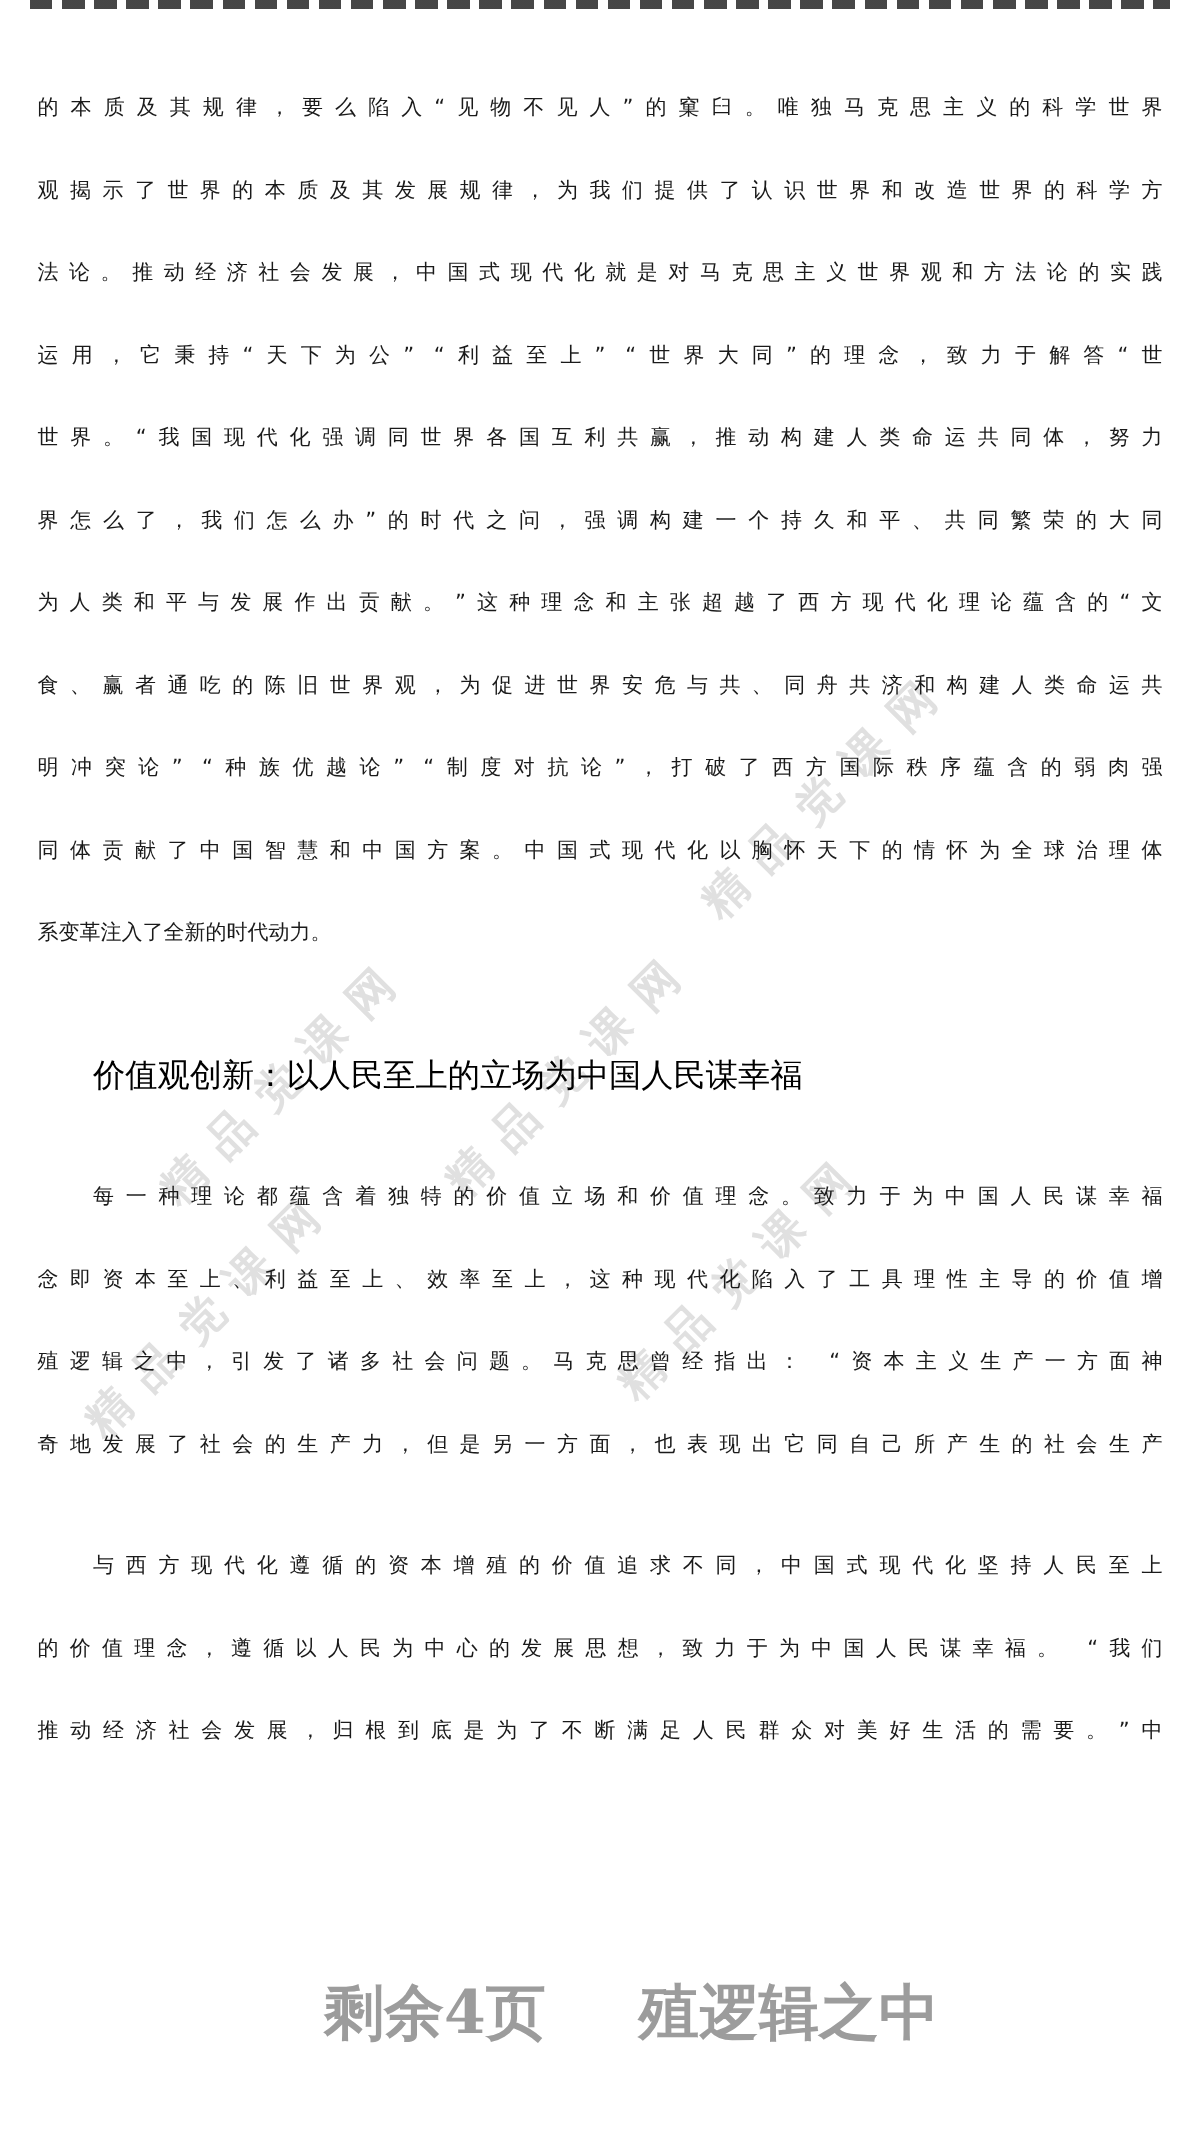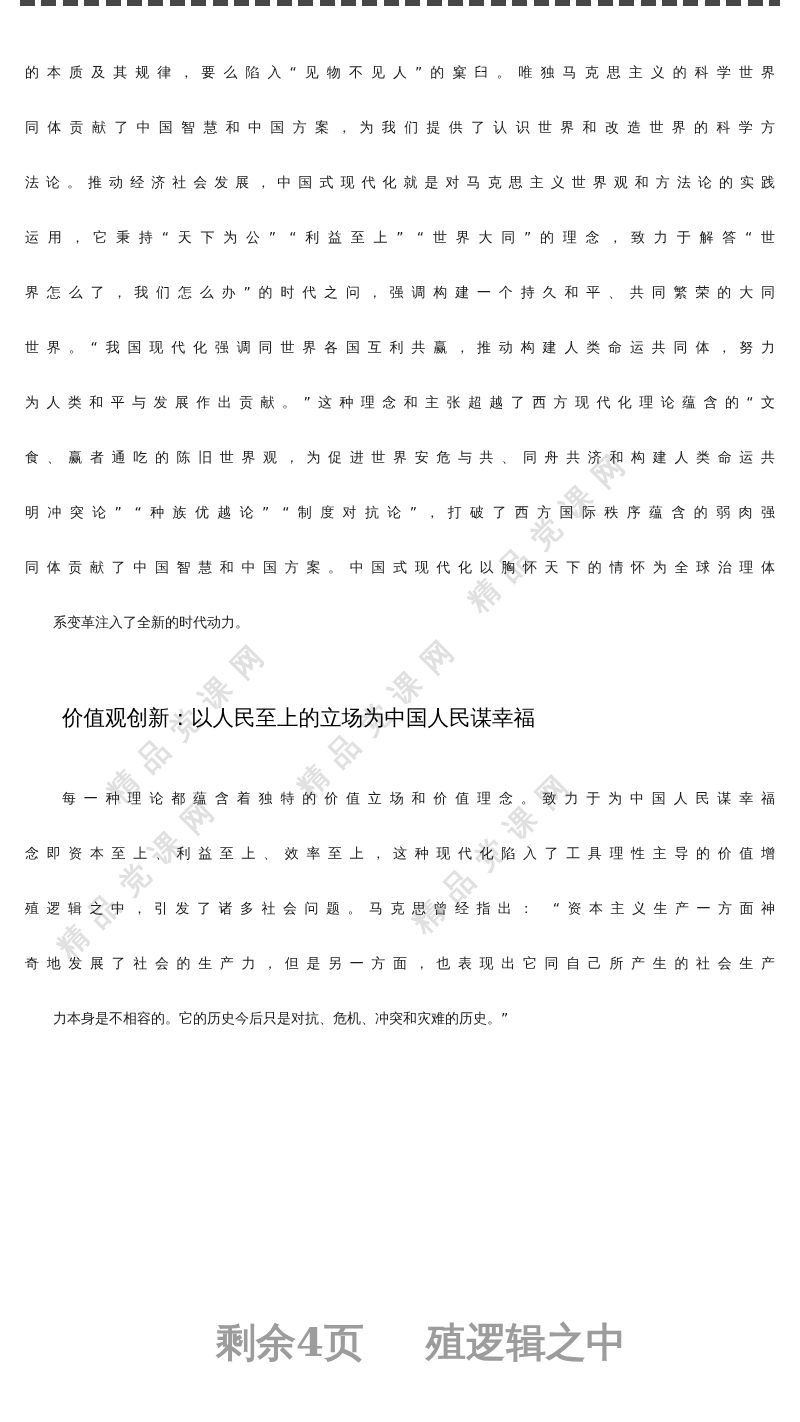--- a/index.html
+++ b/index.html
@@ -47,21 +47,21 @@
   .para { margin: 0; }
   .line {
     height: 55px;
     line-height: 55px;
     font-size: 14px;
     text-align: justify;
     text-align-last: justify;
     white-space: nowrap;
   }
   .line.indent { text-indent: 37px; }
-  .line.free { text-align: left; text-align-last: left; margin-left: 28px; }
+  .line.free { text-align: left; text-align-last: left; }
   .heading {
     height: 55px;
     line-height: 55px;
     font-size: 21.5px;
     font-weight: normal;
     color: #000000;
     text-indent: 37px;
     margin-top: 40px !important;
   }
 
@@ -92,37 +92,41 @@
     <span class="watermark" style="left: 190px; top: 720px; color: rgb(224, 224, 224);">精品党课网</span>
     <span class="watermark" style="left: 495px; top: 850px; color: rgb(224, 224, 224);">精品党课网</span>
     <span class="watermark" style="left: 140px; top: 875px; color: rgb(224, 224, 224);">精品党课网</span>
   </div>
 
 <div class="clipped-strip"></div>
 
 <main class="doc">
     <div class="para block">
       <div class="line">的本质及其规律，要么陷入“见物不见人”的窠臼。唯独马克思主义的科学世界</div>
-      <div class="line">同体贡献了中国智慧和中国方案，为我们提供了认识世界和改造世界的科学方</div>
+      <div class="line">观揭示了世界的本质及其发展规律，为我们提供了认识世界和改造世界的科学方</div>
       <div class="line">法论。推动经济社会发展，中国式现代化就是对马克思主义世界观和方法论的实践</div>
       <div class="line">运用，它秉持“天下为公” “利益至上” “世界大同”的理念，致力于解答“世</div>
+      <div class="line">世界。“我国现代化强调同世界各国互利共赢，推动构建人类命运共同体，努力</div>
       <div class="line">界怎么了，我们怎么办”的时代之问，强调构建一个持久和平、共同繁荣的大同</div>
-      <div class="line">世界。“我国现代化强调同世界各国互利共赢，推动构建人类命运共同体，努力</div>
       <div class="line">为人类和平与发展作出贡献。”这种理念和主张超越了西方现代化理论蕴含的“文</div>
       <div class="line">食、赢者通吃的陈旧世界观，为促进世界安危与共、同舟共济和构建人类命运共</div>
       <div class="line">明冲突论” “种族优越论” “制度对抗论”，打破了西方国际秩序蕴含的弱肉强</div>
       <div class="line">同体贡献了中国智慧和中国方案。中国式现代化以胸怀天下的情怀为全球治理体</div>
       <div class="line free">系变革注入了全新的时代动力。</div>
     </div>
     <div class="heading block">价值观创新：以人民至上的立场为中国人民谋幸福</div>
     <div class="para block">
       <div class="line indent">每一种理论都蕴含着独特的价值立场和价值理念。致力于为中国人民谋幸福</div>
       <div class="line">念即资本至上、利益至上、效率至上，这种现代化陷入了工具理性主导的价值增</div>
       <div class="line">殖逻辑之中，引发了诸多社会问题。马克思曾经指出： “资本主义生产一方面神</div>
       <div class="line">奇地发展了社会的生产力，但是另一方面，也表现出它同自己所产生的社会生产</div>
-      <div class="line free">力本身是不相容的。它的历史今后只是对抗、危机、冲突和灾难的历史。”</div>
+    </div>
+    <div class="para block">
+      <div class="line indent">与西方现代化遵循的资本增殖的价值追求不同，中国式现代化坚持人民至上</div>
+      <div class="line">的价值理念，遵循以人民为中心的发展思想，致力于为中国人民谋幸福。 “我们</div>
+      <div class="line">推动经济社会发展，归根到底是为了不断满足人民群众对美好生活的需要。”中</div>
     </div>
   </main>
 
 <div class="footer-notice" style="color: rgb(156, 156, 156);">
   <span>剩余4页</span>
   <span>殖逻辑之中</span>
 </div>
 
 </body></html>

